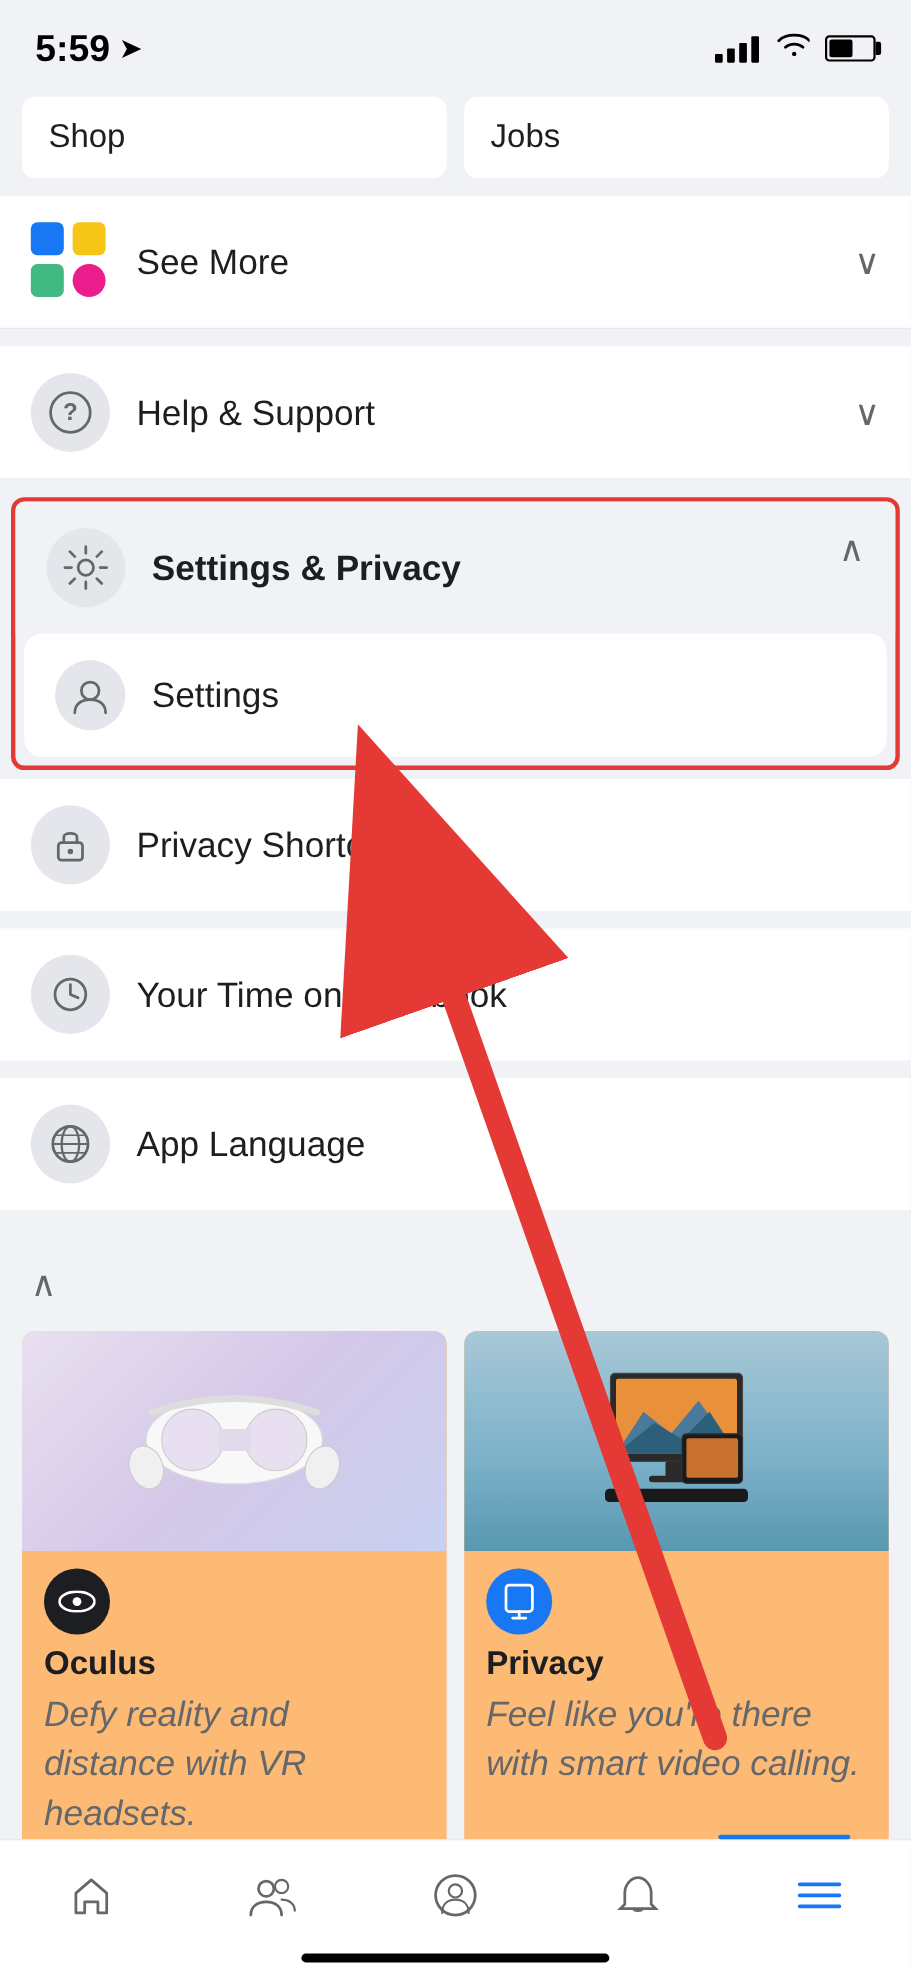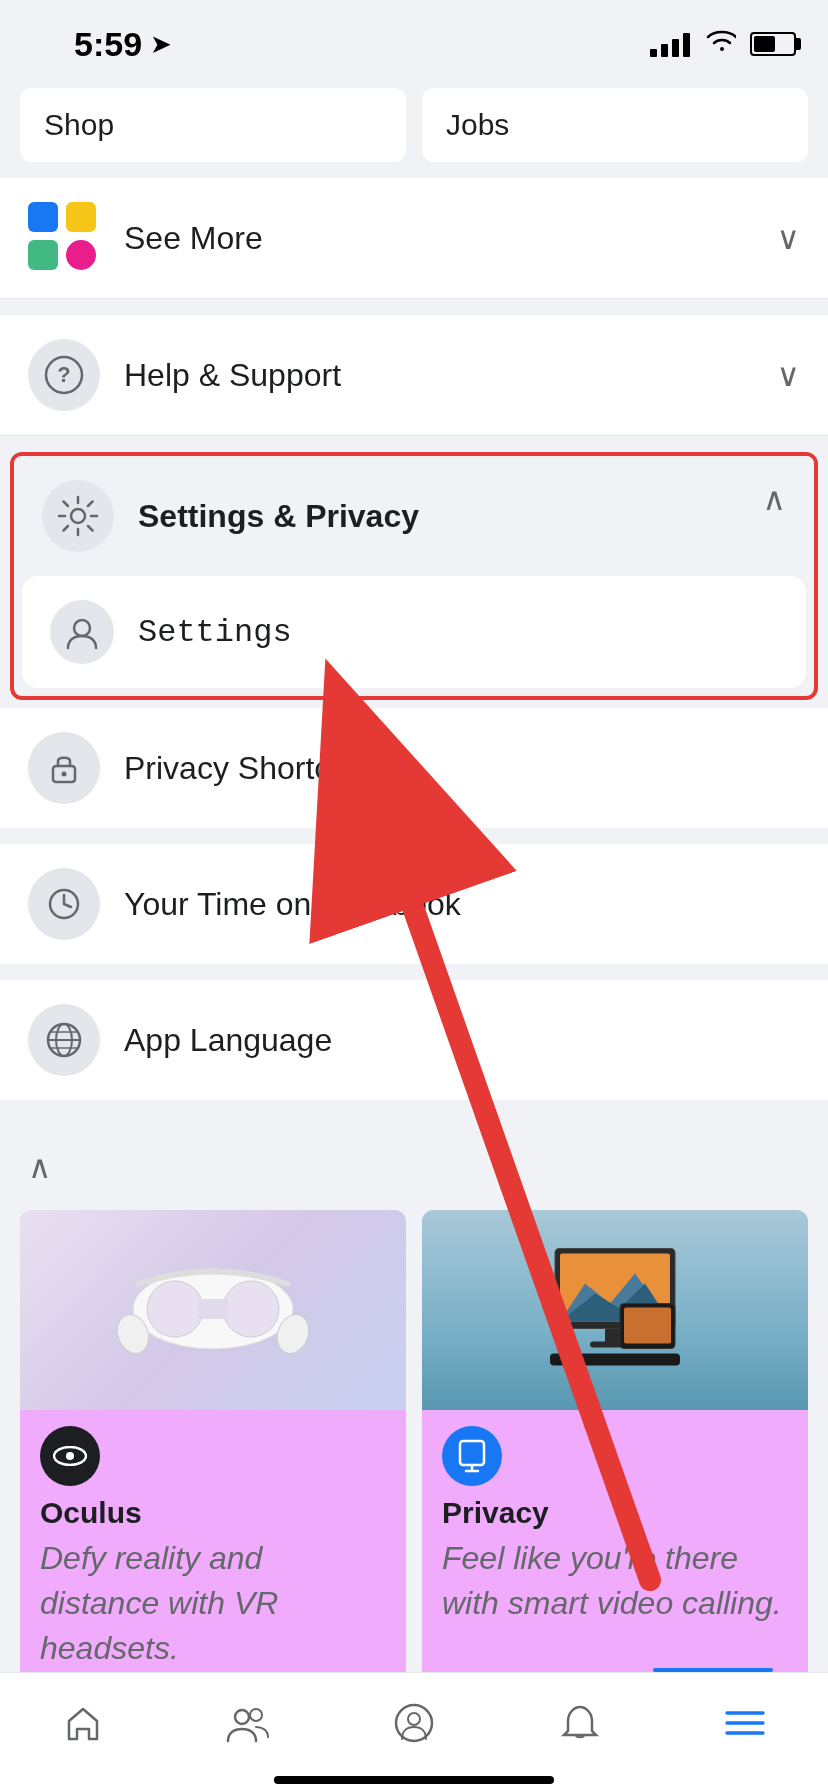--- a/index.html
+++ b/index.html
@@ -170,21 +170,20 @@
     }
 
     .settings-item-white {
       display: flex;
       align-items: center;
       gap: 24px;
       padding: 24px 28px;
       background: #fff;
       border-radius: 16px;
       margin: 0 8px 8px 8px;
-      font-family: Liberation Mono, monospace;
     }
 
     
     .arrow-container {
       position: absolute;
       top: 0;
       left: 0;
       width: 828px;
       height: 1792px;
       pointer-events: none;
@@ -205,21 +204,21 @@
     }
 
     .also-cards {
       display: flex;
       gap: 16px;
       padding: 0 20px;
     }
 
     .also-card {
       flex: 1;
-      background: #f0abfc;
+      background: #fdba74;
       border-radius: 12px;
       overflow: hidden;
     }
 
     .also-card-image {
       height: 200px;
       display: flex;
       align-items: center;
       justify-content: center;
       position: relative;
@@ -367,21 +366,21 @@
       gap: 24px;
       padding: 24px 28px;
       background: #fff;
       margin-bottom: 8px;
     }
   </style>
 </head>
 <body>
 
 <div class="status-bar">
-  <div style="display:flex;align-items:center;gap:8px;margin-left:42px;">
+  <div style="display:flex;align-items:center;gap:8px;">
     <span class="status-time">5:59</span>
     <span style="font-size:26px;color:#000;">➤</span>
   </div>
   <div class="status-icons">
     <div class="signal-bars">
       <div class="signal-bar"></div>
       <div class="signal-bar"></div>
       <div class="signal-bar"></div>
       <div class="signal-bar"></div>
     </div>

